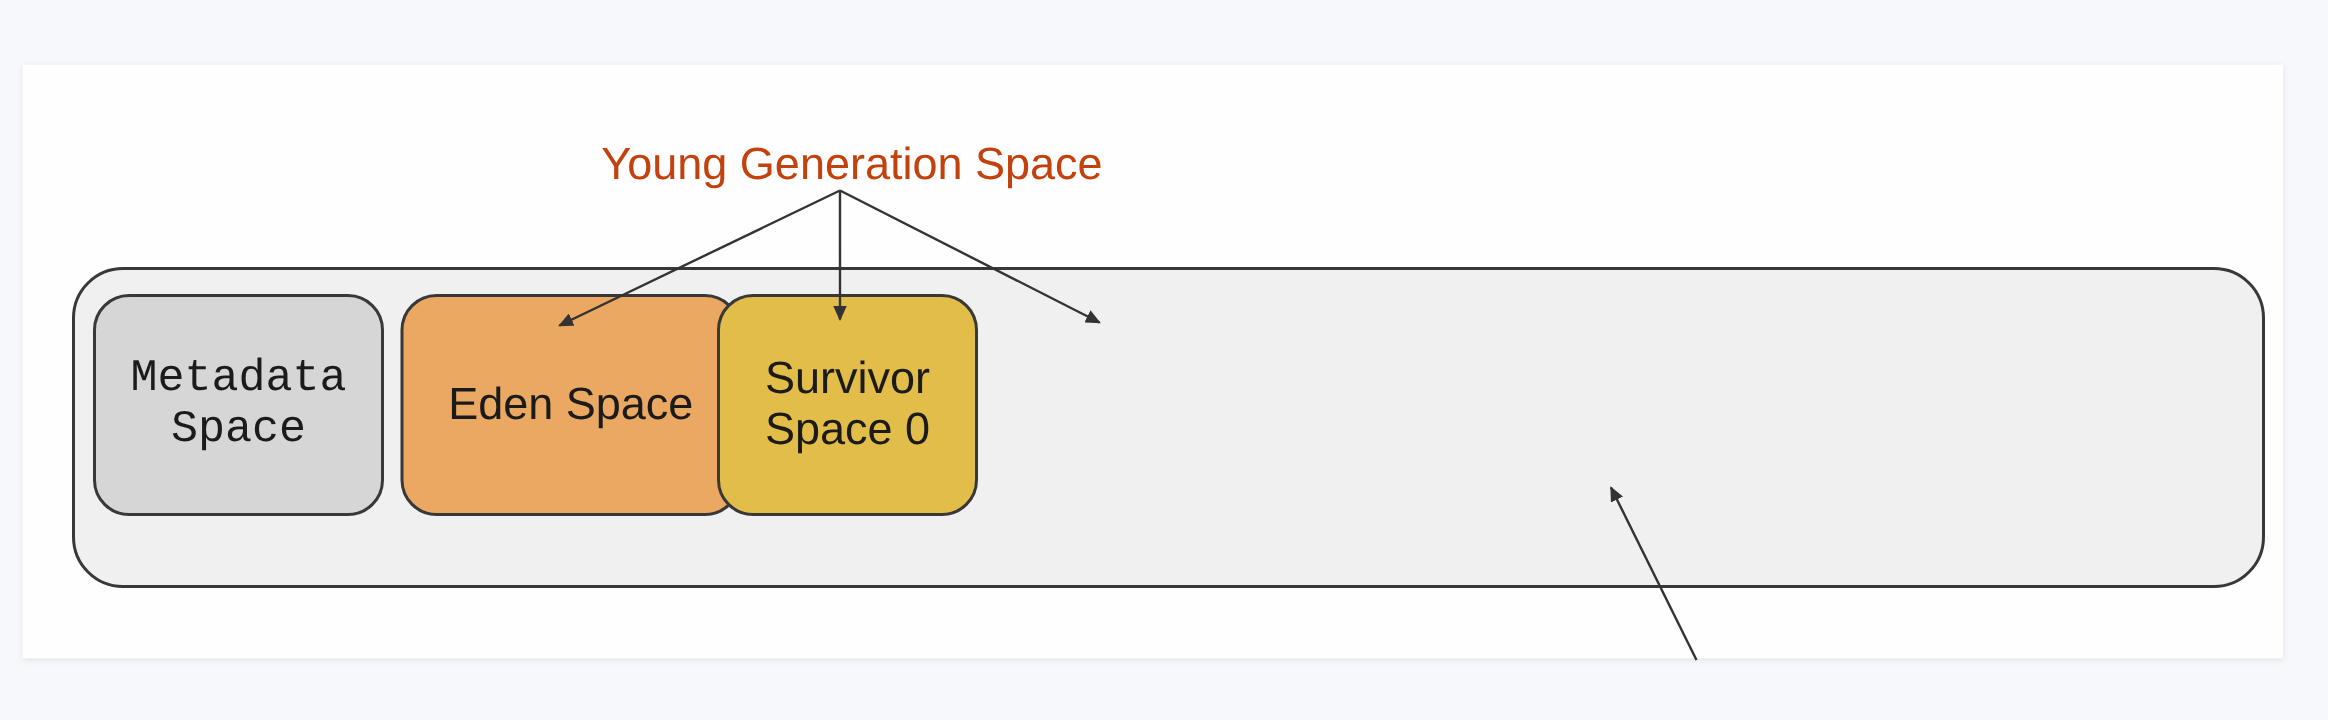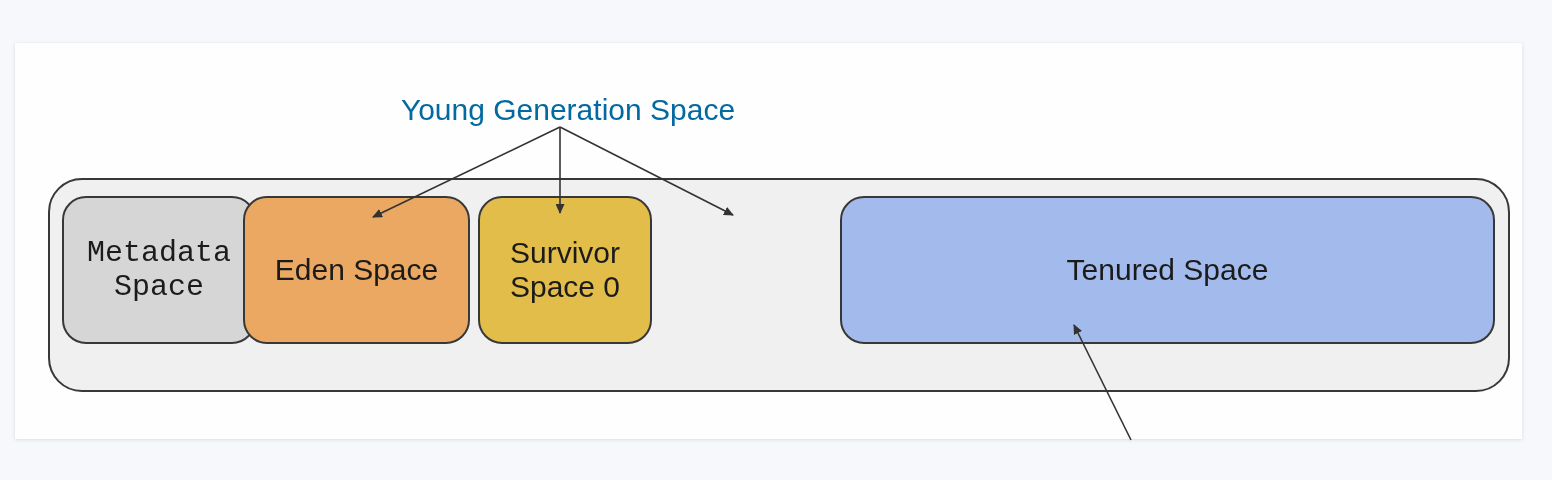--- a/index.html
+++ b/index.html
@@ -54,21 +54,21 @@
   }
   .box-metadata { left: 47px;  width: 194px; font-family: Liberation Mono, monospace; }
   .box-eden     { left: 228px; width: 227px; }
   .box-survivor0{ left: 463px; width: 174px; }
   .box-survivor1{ left: 642px; width: 173px; }
   .box-tenured  { left: 825px; width: 655px; }
   .annotation {
     position: absolute;
     font-size: 30px;
     line-height: 34px;
-    color: #0369a1;
+    color: #c2410c;
     white-space: nowrap;
   }
   .young-label {
     left: 383px;
     top: 50px;
     width: 340px;
     text-align: center;
   }
   .old-label {
     left: 985px;
@@ -96,26 +96,25 @@
 </head>
 <body>
 
 <div class="page">
   <div class="card">
 
     <div class="heap-container"></div>
 
     <div class="space-box box-metadata" style="background: rgb(214, 214, 214);">Metadata Space</div>
 
-    <div class="space-box box-eden" style="background: rgb(234, 168, 98);">Eden Space</div>
+    <div class="space-box box-eden" style="background: rgb(234, 168, 98); margin-left: 24px;">Eden Space</div>
 
     <div class="space-box box-survivor0" style="background: rgb(226, 189, 73);">Survivor Space 0</div>
 
 
-    <div class="space-box box-tenured" style="background: rgb(162, 187, 236);">Tenured Space</div>
 
     <div class="annotation young-label">Young Generation Space</div>
 
 
 
     <svg class="arrows" width="1552" height="480" viewBox="0 0 1552 480">
       <defs>
         <marker id="ah" markerWidth="11" markerHeight="9" refX="9" refY="4.5" orient="auto" markerUnits="userSpaceOnUse">
           <path d="M0,0 L10,4.5 L0,9 z" fill="#333333"></path>
         </marker>

